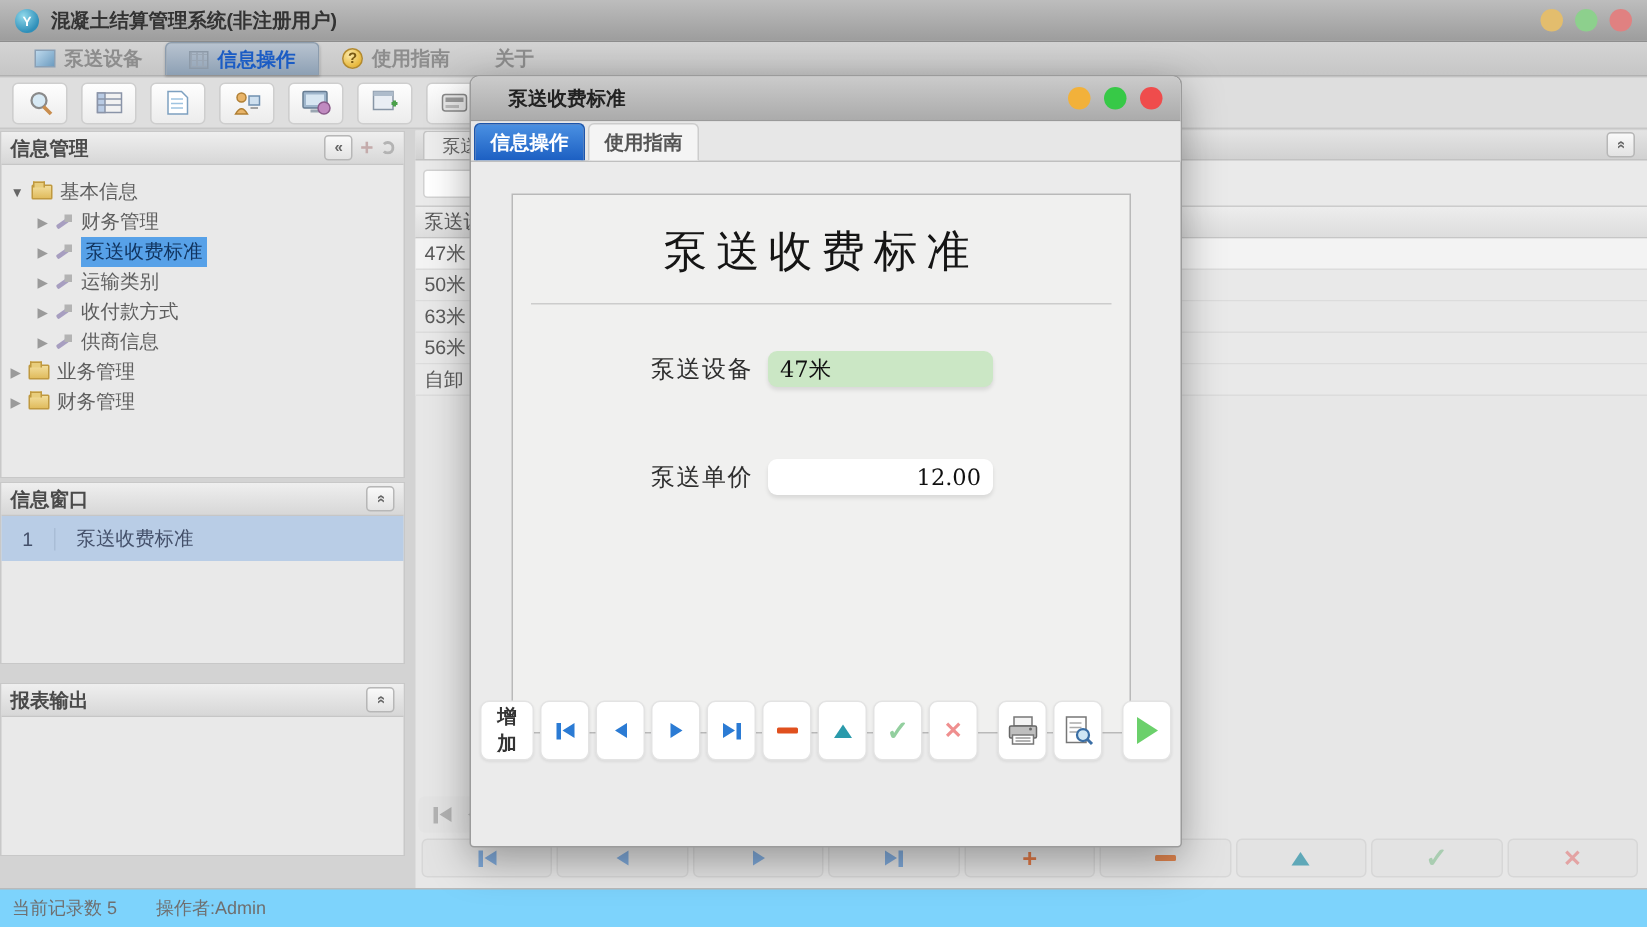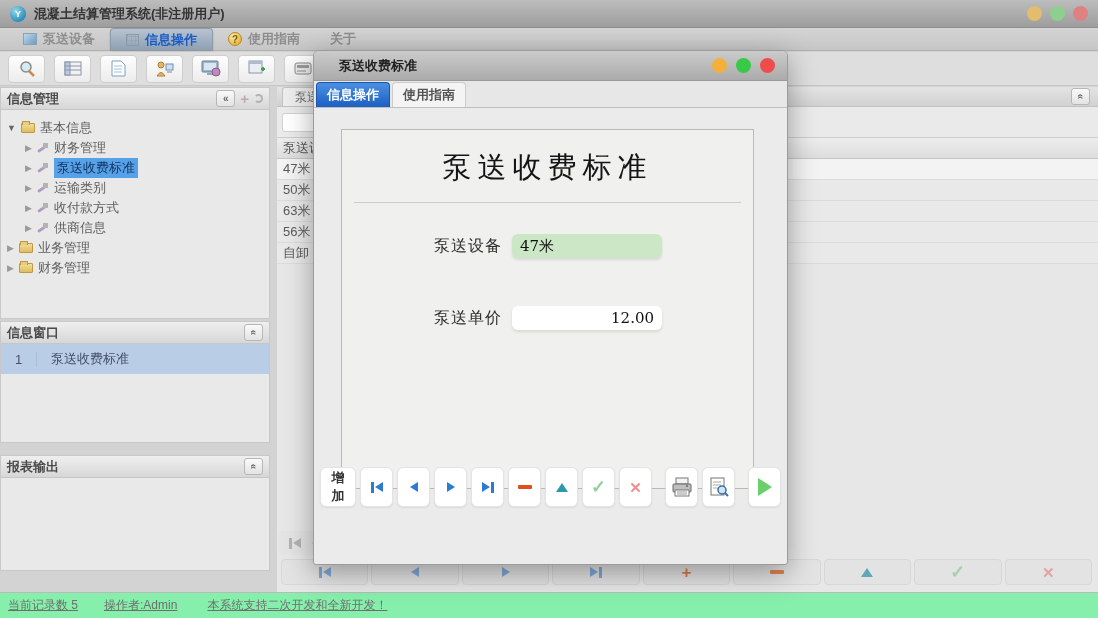--- a/index.html
+++ b/index.html
@@ -121,22 +121,22 @@
   .triup-lt { border-bottom-color:#5fa8b8; }
   .triup-gr { border-bottom-color:#bdbdbd; }
   .check-ic { color:#93cf9f; font-size:18px; font-weight:bold; line-height:1; }
   .check-lt { color:#a9cdb1; } .check-gr { color:#c0c0c0; }
   .cross-ic { color:#ef8f8f; font-size:15px; font-weight:bold; line-height:1; }
   .cross-lt { color:#e3a3a3; } .cross-gr { color:#c0c0c0; }
   .play-ic { width:0; height:0; border-left:14px solid #6bd06b; border-top:9px solid transparent; border-bottom:9px solid transparent; }
   .ic-pair { display:flex; align-items:center; gap:1px; }
 
   
-  .statusbar { position:absolute; left:0; right:0; bottom:0; height:26px; background:#86efac;
-    border-top:1px solid #bababa; display:flex; align-items:center; font-size:12px; color:#6f6f6f;text-decoration:underline; }
+  .statusbar { position:absolute; left:0; right:0; bottom:0; height:26px; background:#7dd3fc;
+    border-top:1px solid #bababa; display:flex; align-items:center; font-size:12px; color:#6f6f6f; }
   .sb-records { margin-left:8px; } .sb-operator { margin-left:26px; } .sb-note { margin-left:30px; }
 
   
   .dialog { position:absolute; left:313px; top:50px; width:475px; height:515px;
     background:#ebebeb; border:1px solid #9b9b9b; border-radius:6px 6px 3px 3px;
     box-shadow:0 8px 28px rgba(0,0,0,.35); }
   .dlg-titlebar { height:30px; background:linear-gradient(#cbcbcb,#ababab);
     border-bottom:1px solid #9a9a9a; border-radius:5px 5px 0 0;
     display:flex; align-items:center; padding:0 12px 0 25px; }
   .dlg-title { font-size:13px; font-weight:bold; color:#222; }
@@ -420,21 +420,20 @@
       </div>
     <div class="cell">
         <span class="cross-ic cross-lt">✕</span>
       </div>
   </div>
 </div>
 
 <div class="statusbar">
   <span class="sb-records">当前记录数 5</span>
   <span class="sb-operator">操作者:Admin</span>
-  <span class="sb-note">本系统支持二次开发和全新开发！</span>
 </div>
 
 <div class="dialog">
   <div class="dlg-titlebar">
     <span class="dlg-title">泵送收费标准</span>
     <span class="dlg-dots">
       <span class="ddot ddot-min"></span>
       <span class="ddot ddot-max"></span>
       <span class="ddot ddot-close"></span>
     </span>

